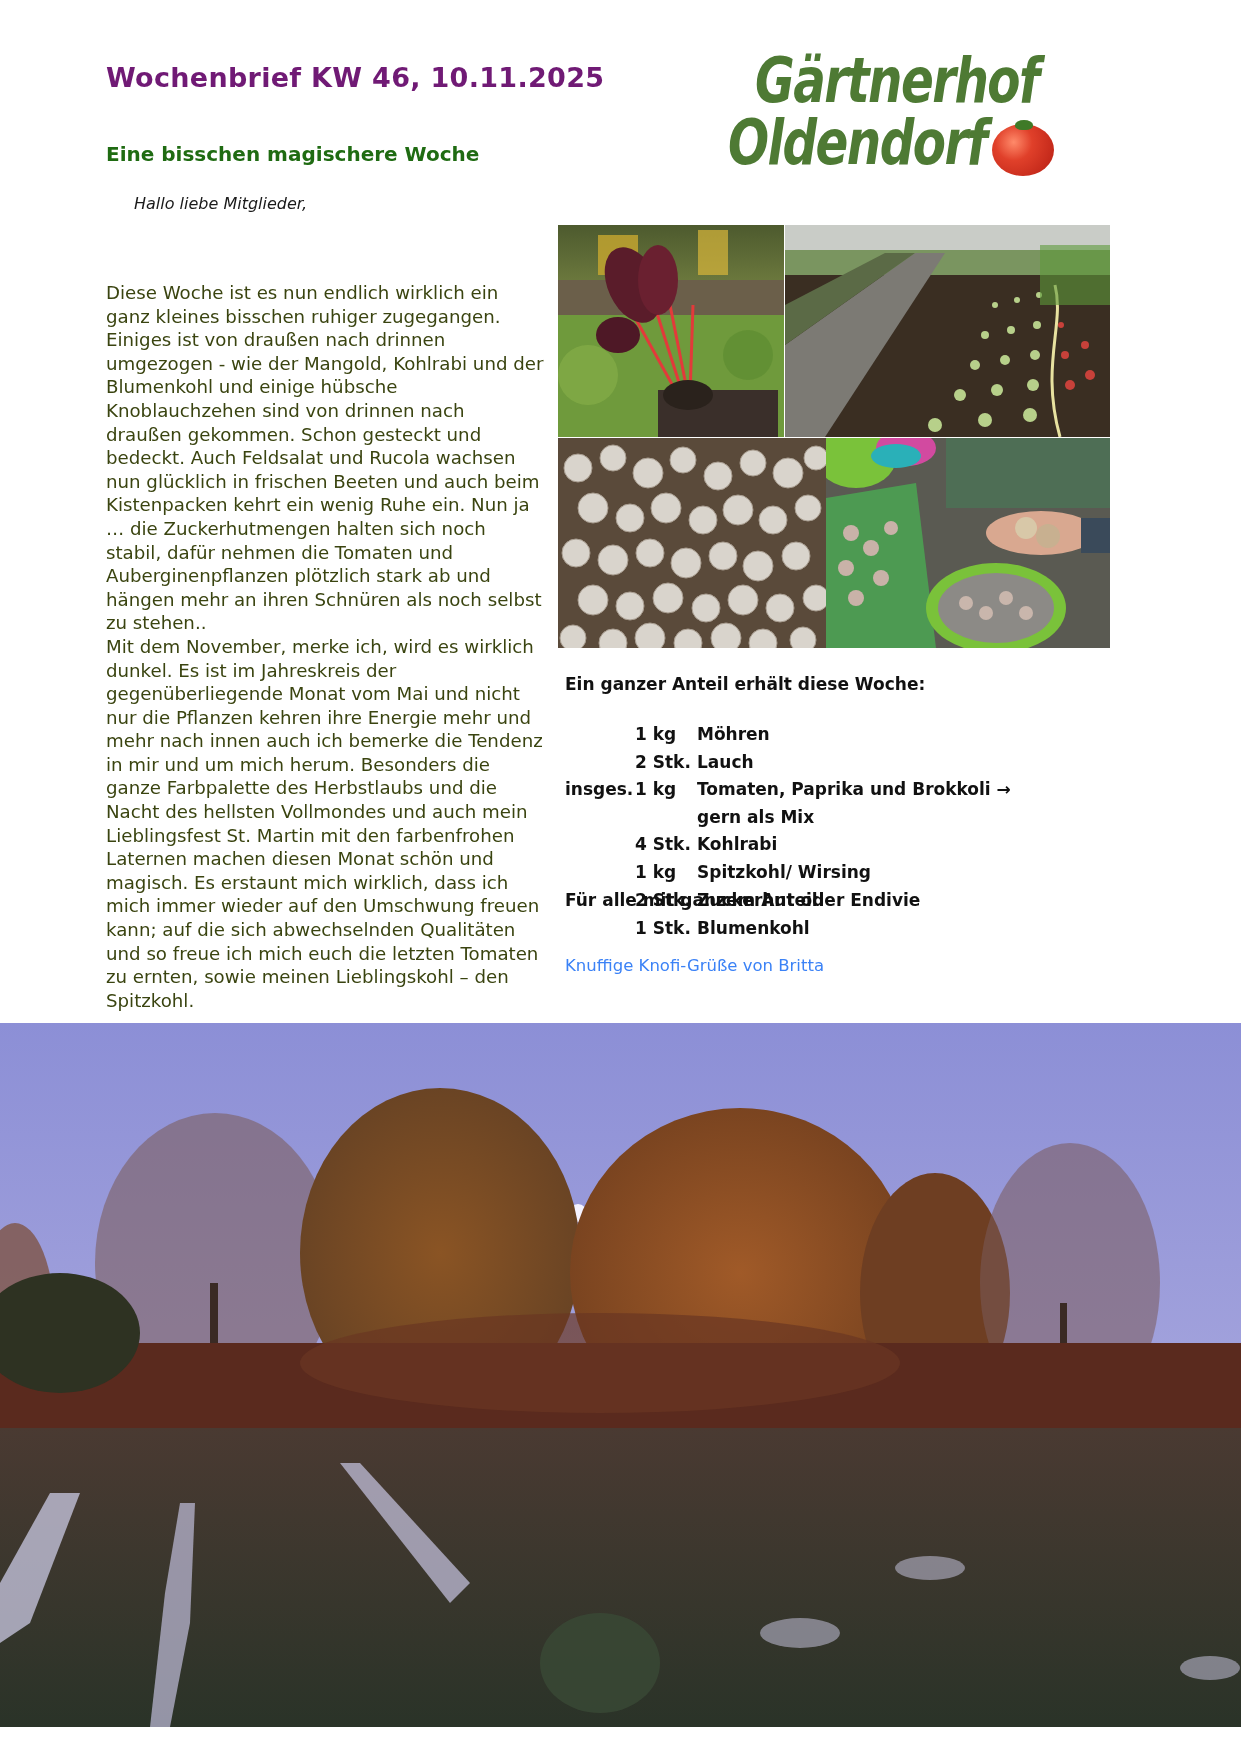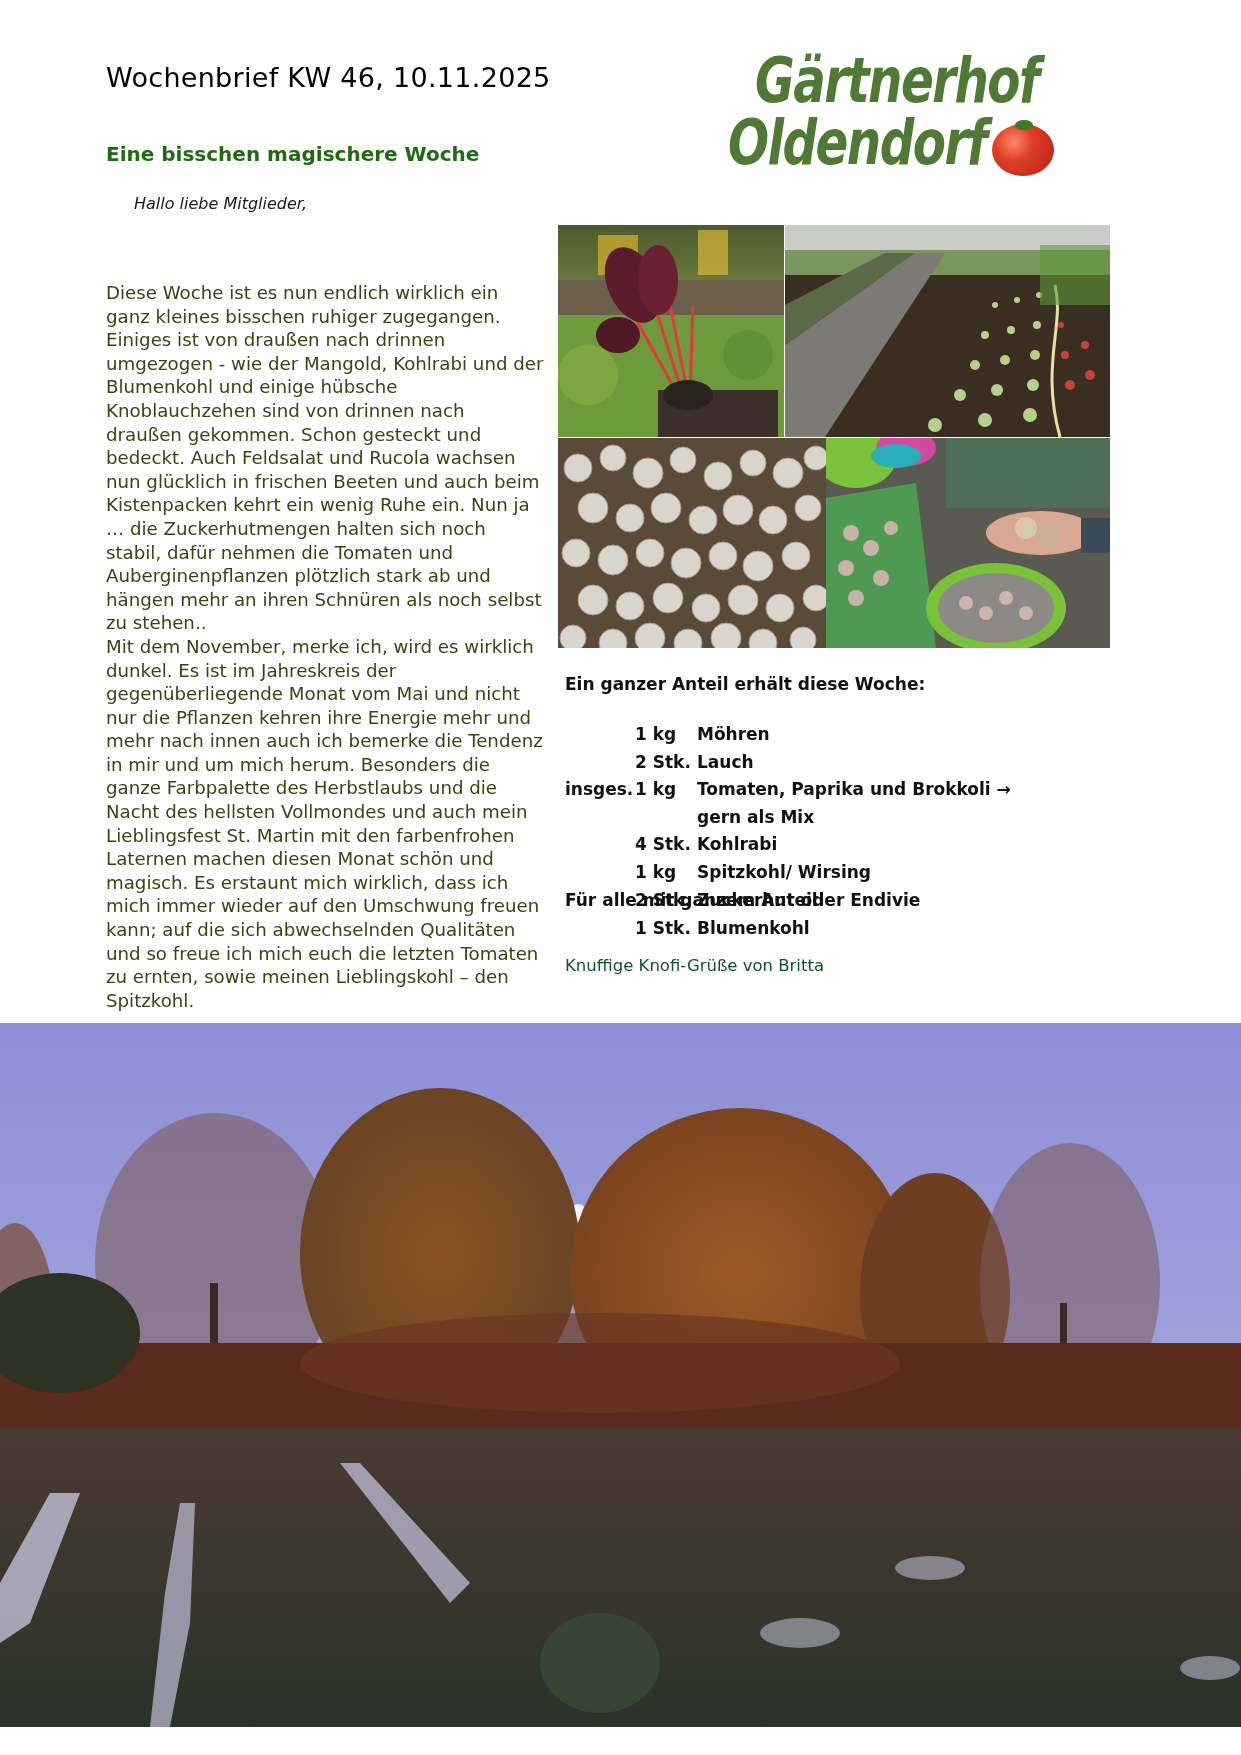--- a/index.html
+++ b/index.html
@@ -1,39 +1,39 @@
 <!DOCTYPE html>
 <html><head>
 <meta charset="utf-8">
 <style>
   html, body { margin:0; padding:0; background:#ffffff; }
   body { width:1241px; height:1755px; position:relative; overflow:hidden; font-family:"DejaVu Sans", sans-serif; }
   .abs { position:absolute; }
-  .title { left:106px; top:62px; font-size:27px; font-weight:normal; color:#000000; letter-spacing:0.3px; white-space:nowrap; }
+  .title { left:106px; top:62px; font-size:27px; font-weight:bold; color:#701a75; letter-spacing:0.3px; white-space:nowrap; }
   .subtitle { left:106px; top:142px; font-size:20px; font-weight:bold; color:#1f6b12; white-space:nowrap; }
   .greeting { left:106px; top:194px; font-size:16px; font-style:italic; color:#1a1a1a; white-space:nowrap;margin-left:28px; }
   .body-text { left:106px; top:237px; width:440px; font-size:18.2px; line-height:23.6px; color:#3a4410;margin-top:44px; }
   .body-text p { margin:0; }
   .logo { left:725px; top:44px; width:340px; height:140px; }
   .logo-line { position:absolute; font-family:"DejaVu Sans", sans-serif; font-style:italic; font-weight:bold; color:#4e7a34; font-size:62px; letter-spacing:-2px; transform:scaleX(0.78); transform-origin:left; white-space:nowrap; }
   .tomato { position:absolute; left:267px; top:80px; width:62px; height:52px; border-radius:50%;
     background: radial-gradient(circle at 35% 35%, #ff8a6a 0%, #e0402a 35%, #b51d12 100%); }
   .tomato-leaf { position:absolute; left:290px; top:76px; width:18px; height:10px; background:#3f7a28; border-radius:50% 50% 40% 40%; }
   .collage { left:558px; top:225px; width:552px; height:423px; }
   .photo { position:absolute; overflow:hidden; }
   .share { left:565px; top:674px; width:520px; font-size:17px; color:#111; }
   .share-head { font-weight:bold; }
   .share-table { position:absolute; top:44px; left:0; font-weight:bold; }
   .row { position:relative; height:21.6px; line-height:21.6px; white-space:nowrap;margin-top:6px; }
   .pre { position:absolute; left:0; }
   .qty { position:absolute; left:70px; }
   .item { position:absolute; left:132px; }
   .full-head { position:absolute; top:216px; left:0; font-weight:bold; white-space:nowrap; }
   .full-row { position:absolute; top:238px; left:0; width:400px; font-weight:bold; }
-  .signoff { position:absolute; top:282px; left:0; color:#14532d; font-size:16.5px; white-space:nowrap; }
+  .signoff { position:absolute; top:282px; left:0; color:#3b82f6; font-size:16.5px; white-space:nowrap; }
   .landscape { left:0; top:1023px; width:1241px; height:704px; overflow:hidden; }
 </style>
 </head>
 <body>
 
 <div class="abs title">Wochenbrief KW 46, 10.11.2025</div>
 <div class="abs subtitle">Eine bisschen magischere Woche</div>
 <div class="abs greeting">Hallo liebe Mitglieder,</div>
 
 <div class="abs logo">

